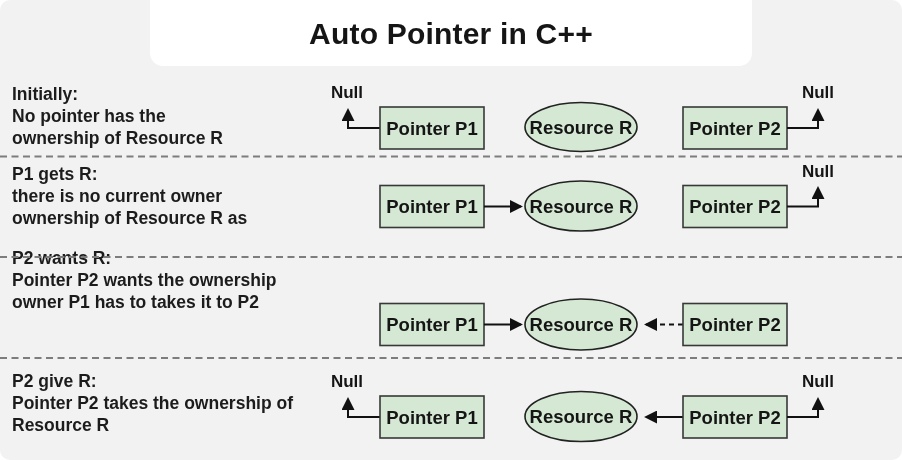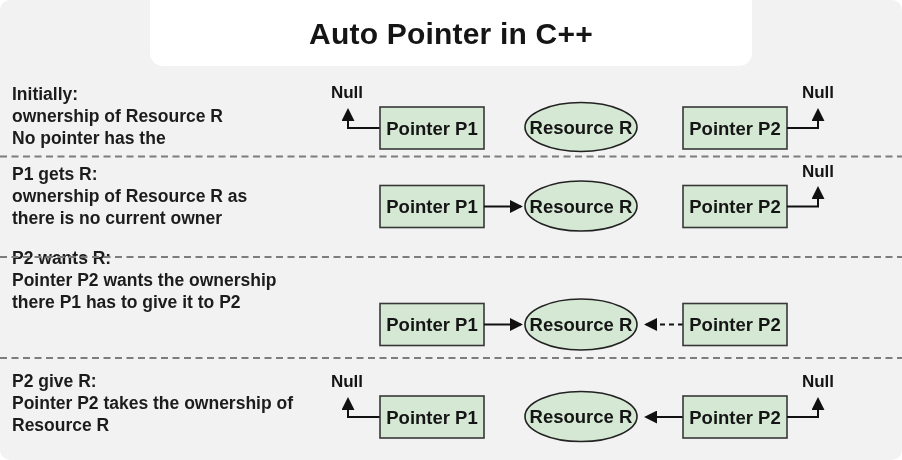--- a/index.html
+++ b/index.html
@@ -47,34 +47,34 @@
 <body>
 
 <div class="stage" style="--bg: #f2f2f2; --card: #ffffff; --node-fill: #d5e8d4; --node-stroke: #383838; --line: #111111; --text: #1c1c1c; --sep: #7d7d7d;">
 
   <div class="title-card">
     <h1>Auto Pointer in C++</h1>
   </div>
 
   <div class="step-text r1">
     <div>Initially:</div>
+    <div>No pointer has the</div>
     <div>ownership of Resource R</div>
-    <div>No pointer has the</div>
   </div>
 
   <div class="step-text r2">
     <div>P1 gets R:</div>
+    <div>there is no current owner</div>
     <div>ownership of Resource R as</div>
-    <div>there is no current owner</div>
   </div>
 
   <div class="step-text r3">
     <div>P2 wants R:</div>
     <div>Pointer P2 wants the ownership</div>
-    <div>there P1 has to give it to P2</div>
+    <div>owner P1 has to takes it to P2</div>
   </div>
 
   <div class="step-text r4">
     <div>P2 give R:</div>
     <div>Pointer P2 takes the ownership of</div>
     <div>Resource R</div>
   </div>
 
   <svg class="overlay" width="902" height="460" viewBox="0 0 902 460">
     <defs>

